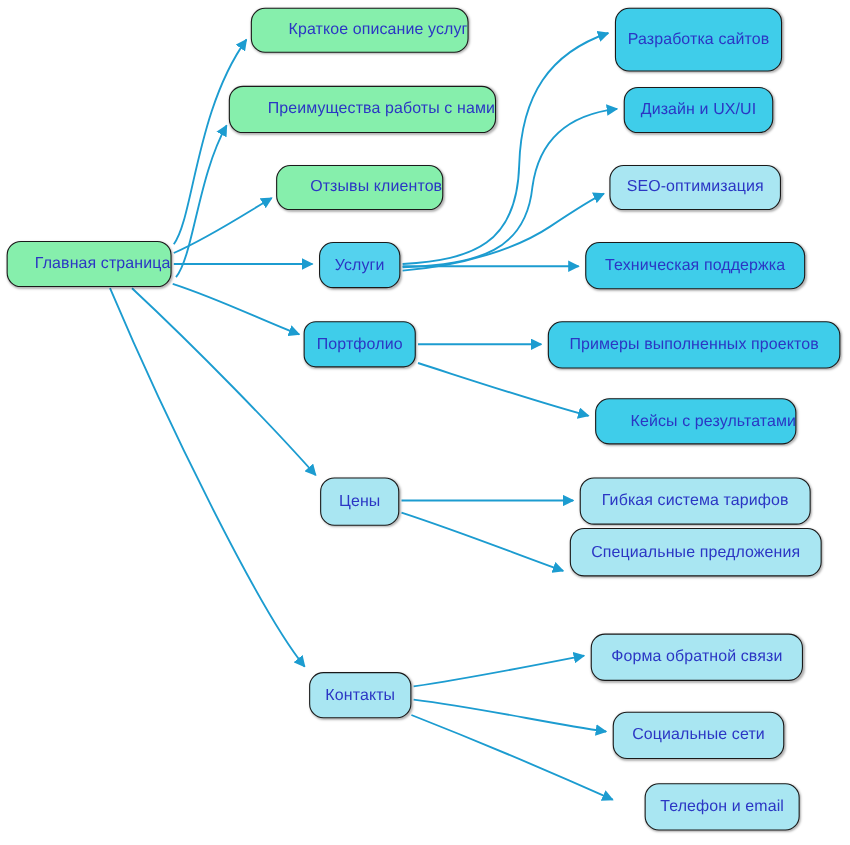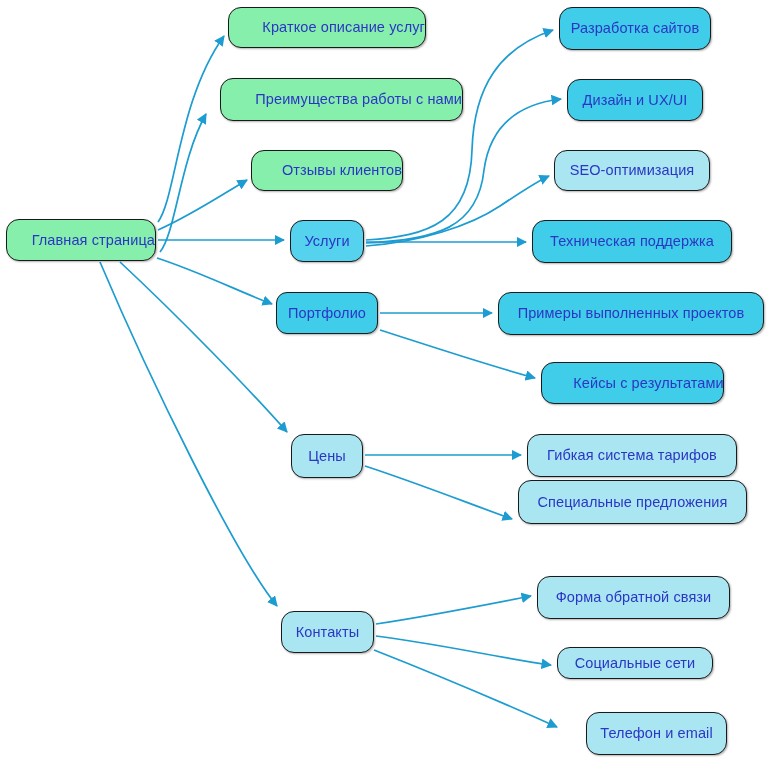--- a/index.html
+++ b/index.html
@@ -81,30 +81,30 @@
       </g>
   </svg>
 
   <div id="node-layer">
       <div class="node green" style="left: 6px; top: 219px; width: 150px; height: 42px;">
         <span class="lbl">Главная страница</span>
       </div>
       <div class="node green" style="left: 228px; top: 7px; width: 198px; height: 41px;">
         <span class="lbl">Краткое описание услуг</span>
       </div>
-      <div class="node green" style="left: 208px; top: 78px; width: 243px; height: 43px; margin-left: 12px;">
+      <div class="node green" style="left: 208px; top: 78px; width: 243px; height: 43px;">
         <span class="lbl">Преимущества работы с нами</span>
       </div>
       <div class="node green" style="left: 251px; top: 150px; width: 152px; height: 41px;">
         <span class="lbl">Отзывы клиентов</span>
       </div>
       <div class="node cyan-med" style="left: 290px; top: 220px; width: 74px; height: 42px; justify-content: center;">
         <span class="lbl">Услуги</span>
       </div>
-      <div class="node cyan" style="left: 559px; top: 7px; width: 152px; height: 43px;">
+      <div class="node cyan" style="left: 559px; top: 7px; width: 152px; height: 58px;">
         <span class="lbl">Разработка сайтов</span>
       </div>
       <div class="node cyan" style="left: 567px; top: 79px; width: 136px; height: 42px;">
         <span class="lbl">Дизайн и UX/UI</span>
       </div>
       <div class="node cyan-lt" style="left: 554px; top: 150px; width: 156px; height: 41px;">
         <span class="lbl">SEO-оптимизация</span>
       </div>
       <div class="node cyan" style="left: 532px; top: 220px; width: 200px; height: 43px;">
         <span class="lbl">Техническая поддержка</span>
@@ -126,21 +126,21 @@
       </div>
       <div class="node cyan-lt" style="left: 518px; top: 480px; width: 229px; height: 44px;">
         <span class="lbl">Специальные предложения</span>
       </div>
       <div class="node cyan-lt" style="left: 281px; top: 611px; width: 93px; height: 42px;">
         <span class="lbl">Контакты</span>
       </div>
       <div class="node cyan-lt" style="left: 537px; top: 576px; width: 193px; height: 43px;">
         <span class="lbl">Форма обратной связи</span>
       </div>
-      <div class="node cyan-lt" style="left: 557px; top: 647px; width: 156px; height: 32px;">
+      <div class="node cyan-lt" style="left: 557px; top: 647px; width: 156px; height: 43px;">
         <span class="lbl">Социальные сети</span>
       </div>
       <div class="node cyan-lt" style="left: 586px; top: 712px; width: 141px; height: 43px;">
         <span class="lbl">Телефон и email</span>
       </div>
     </div>
 
 </div>
 
 </body></html>

